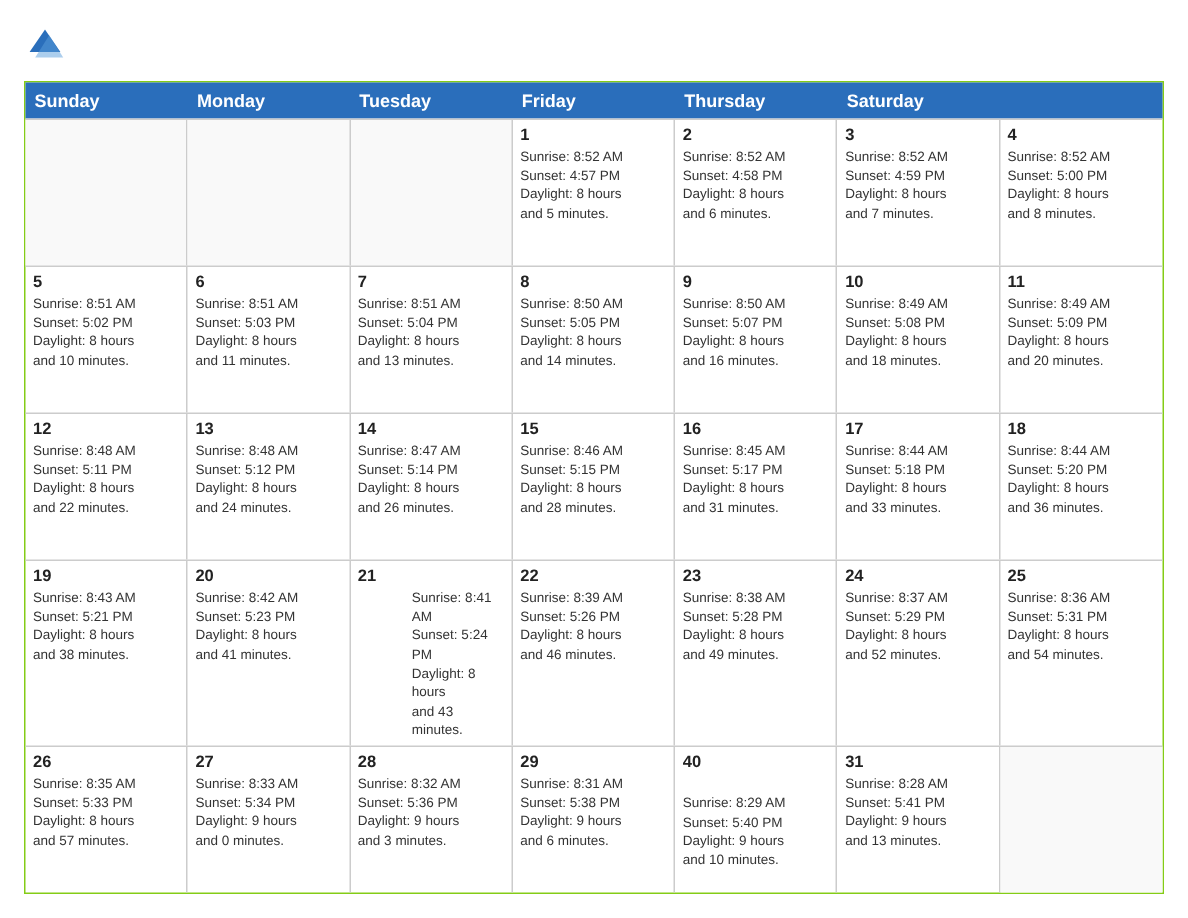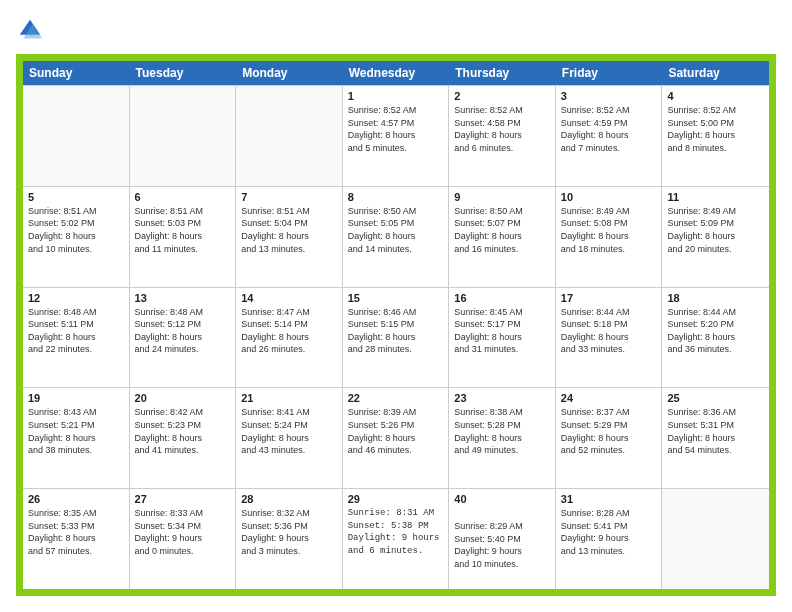--- a/index.html
+++ b/index.html
@@ -56,21 +56,21 @@
       color: #333;
     }
     .subtitle {
       font-size: 14px;
       color: #555;
     }
     .calendar {
       flex: 1;
       display: flex;
       flex-direction: column;
-      border: 7px solid #84cc16;
+      border: 1px solid #84cc16;
     }
     .cal-header-row {
       display: grid;
       grid-template-columns: repeat(7, 1fr);
       background: #2a6ebb;
     }
     .cal-header-cell {
       color: #fff;
       font-size: 12px;
       font-weight: bold;
@@ -131,25 +131,24 @@
     </div>
     <div class="title-block">
       <div class="main-title"></div>
       <div class="subtitle"></div>
     </div>
   </div>
 
   <div class="calendar">
     <div class="cal-header-row">
     <div class="cal-header-cell">Sunday</div>
+        <div class="cal-header-cell">Monday</div>
         <div class="cal-header-cell">Tuesday</div>
-        <div class="cal-header-cell">Monday</div>
-        <div class="cal-header-cell">Wednesday</div>
+        <div class="cal-header-cell">Friday</div>
         <div class="cal-header-cell">Thursday</div>
-        <div class="cal-header-cell">Friday</div>
         <div class="cal-header-cell">Saturday</div>
       </div>
     <div class="cal-body">
     <div class="cal-week">
           <div class="cal-cell empty"></div>
           <div class="cal-cell empty"></div>
           <div class="cal-cell empty"></div>
           <div class="cal-cell">
             <div class="day-number">1</div>
             <div class="cell-info" style="white-space: pre-line;">Sunrise: 8:52 AM
@@ -291,21 +290,21 @@
           </div>
           <div class="cal-cell">
             <div class="day-number">20</div>
             <div class="cell-info" style="white-space: pre-line;">Sunrise: 8:42 AM
 Sunset: 5:23 PM
 Daylight: 8 hours
 and 41 minutes.</div>
           </div>
           <div class="cal-cell">
             <div class="day-number">21</div>
-            <div class="cell-info" style="white-space: pre-line;">Sunrise: 8:41 AM
+            <div class="cell-info" style="white-space: pre-line; margin-left: 36px;">Sunrise: 8:41 AM
 Sunset: 5:24 PM
 Daylight: 8 hours
 and 43 minutes.</div>
           </div>
           <div class="cal-cell">
             <div class="day-number">22</div>
             <div class="cell-info" style="white-space: pre-line;">Sunrise: 8:39 AM
 Sunset: 5:26 PM
 Daylight: 8 hours
 and 46 minutes.</div>
@@ -349,21 +348,21 @@
           </div>
           <div class="cal-cell">
             <div class="day-number">28</div>
             <div class="cell-info" style="white-space: pre-line;">Sunrise: 8:32 AM
 Sunset: 5:36 PM
 Daylight: 9 hours
 and 3 minutes.</div>
           </div>
           <div class="cal-cell">
             <div class="day-number">29</div>
-            <div class="cell-info" style="white-space: pre-line; font-family: Liberation Mono, monospace;">Sunrise: 8:31 AM
+            <div class="cell-info" style="white-space: pre-line;">Sunrise: 8:31 AM
 Sunset: 5:38 PM
 Daylight: 9 hours
 and 6 minutes.</div>
           </div>
           <div class="cal-cell">
             <div class="day-number">40</div>
             <div class="cell-info" style="white-space: pre-line; margin-top: 15px;">Sunrise: 8:29 AM
 Sunset: 5:40 PM
 Daylight: 9 hours
 and 10 minutes.</div>

